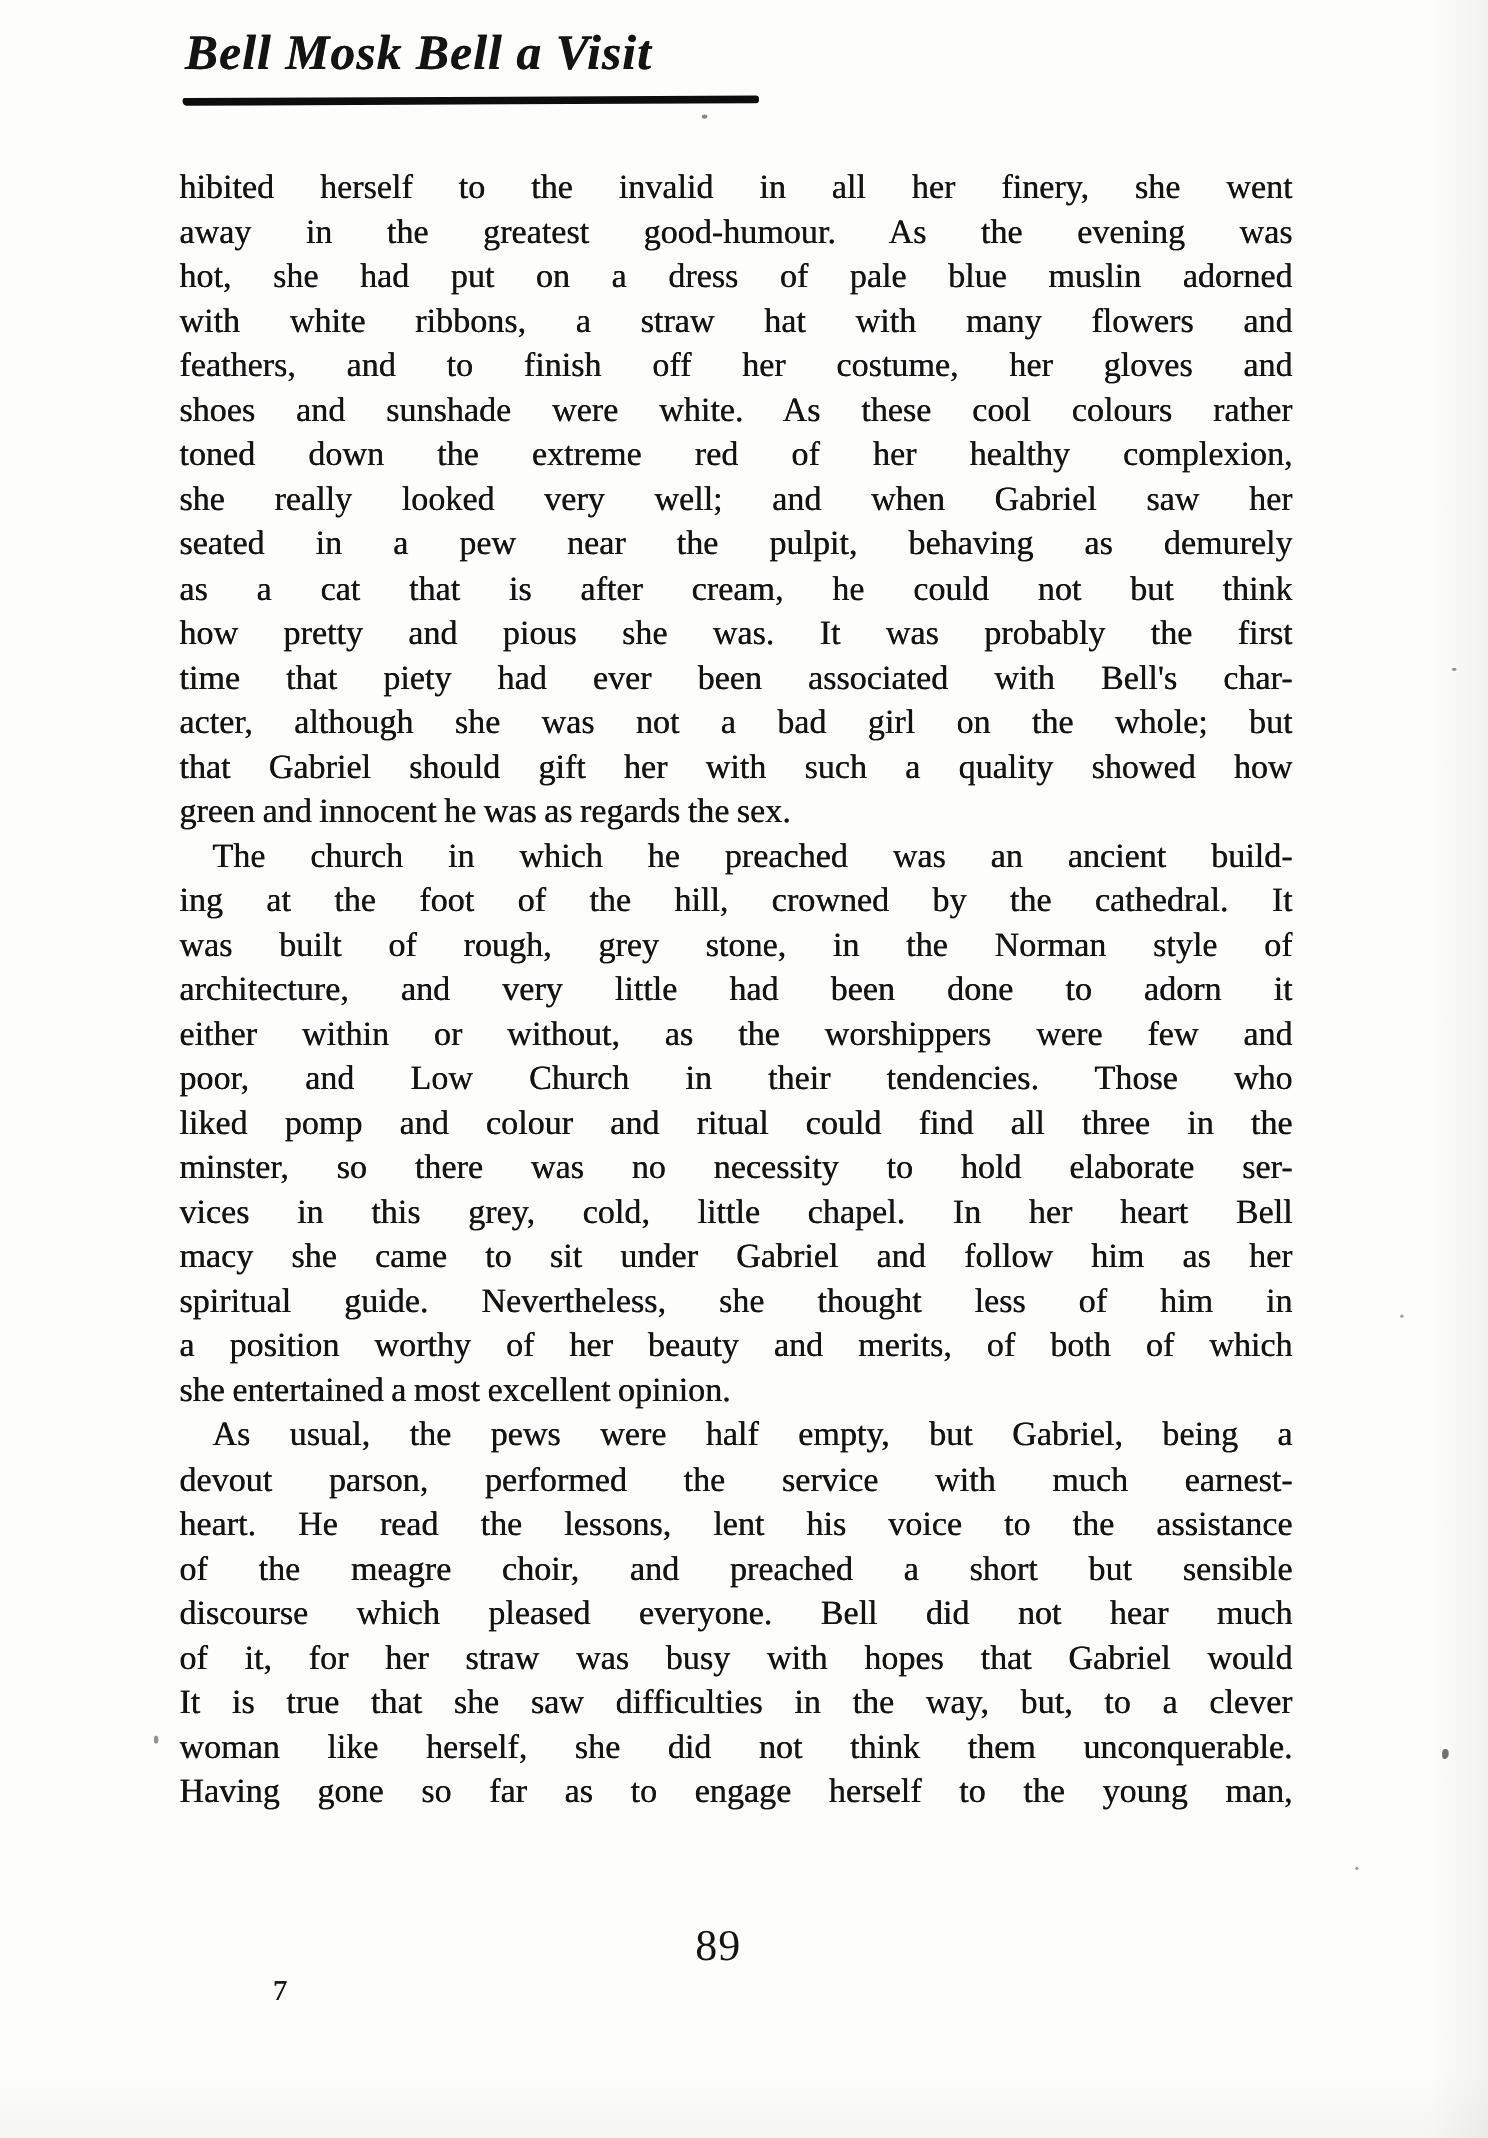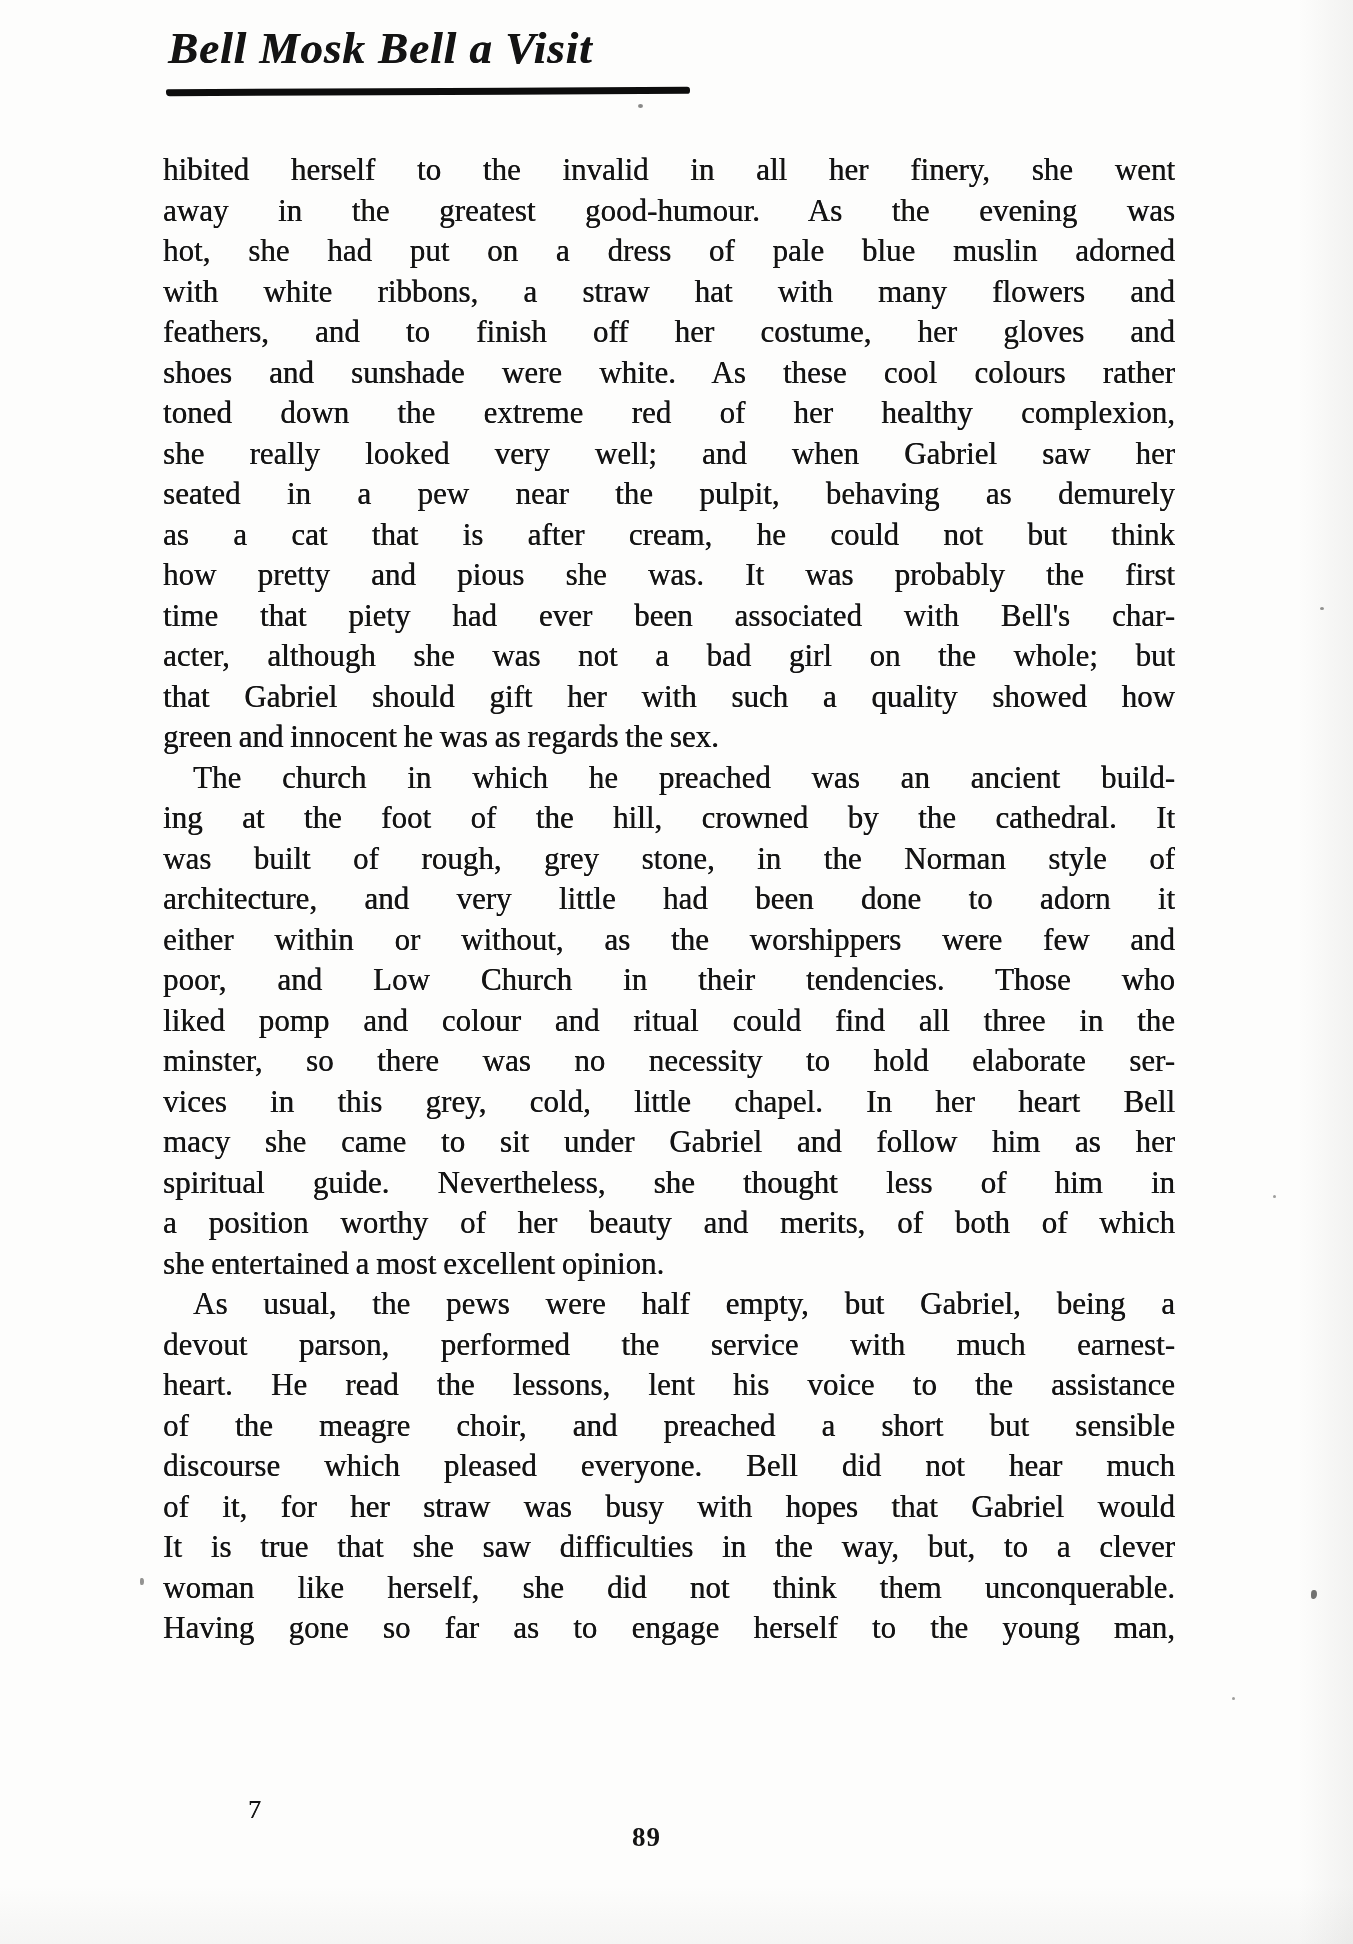--- a/index.html
+++ b/index.html
@@ -39,22 +39,22 @@
     text-align:justify;text-align-last:justify;
     overflow:hidden;white-space:nowrap;
   }
   .line.para-end{text-align-last:left;}
   .line.para-start{text-indent:30px;}
   .sig{
     position:absolute;left:248px;top:1795px;
     font-size:26px;text-shadow:0.3px 0 currentColor;
   }
   .pagenum{
-    position:absolute;left:632px;top:1822px;
-    font-size:27px;font-weight:700;letter-spacing:1px;
+    position:absolute;left:632px;top:1745px;
+    font-size:40px;font-weight:400;letter-spacing:1px;
   }
   .speck{
     position:absolute;background:#2a2a28;border-radius:50%;
   }
   .speck.s1{left:638px;top:104px;width:5px;height:4px;opacity:.55;}
   .speck.s2{left:1320px;top:607px;width:4px;height:3px;opacity:.5;}
   .speck.s3{left:1273px;top:1195px;width:3px;height:3px;opacity:.45;}
   .speck.s4{left:1311px;top:1590px;width:6px;height:9px;opacity:.65;border-radius:50% 50% 60% 40%;}
   .speck.s5{left:1232px;top:1697px;width:3px;height:3px;opacity:.45;}
   .speck.s6{left:140px;top:1578px;width:4px;height:7px;opacity:.5;border-radius:40% 60% 60% 40%;}

